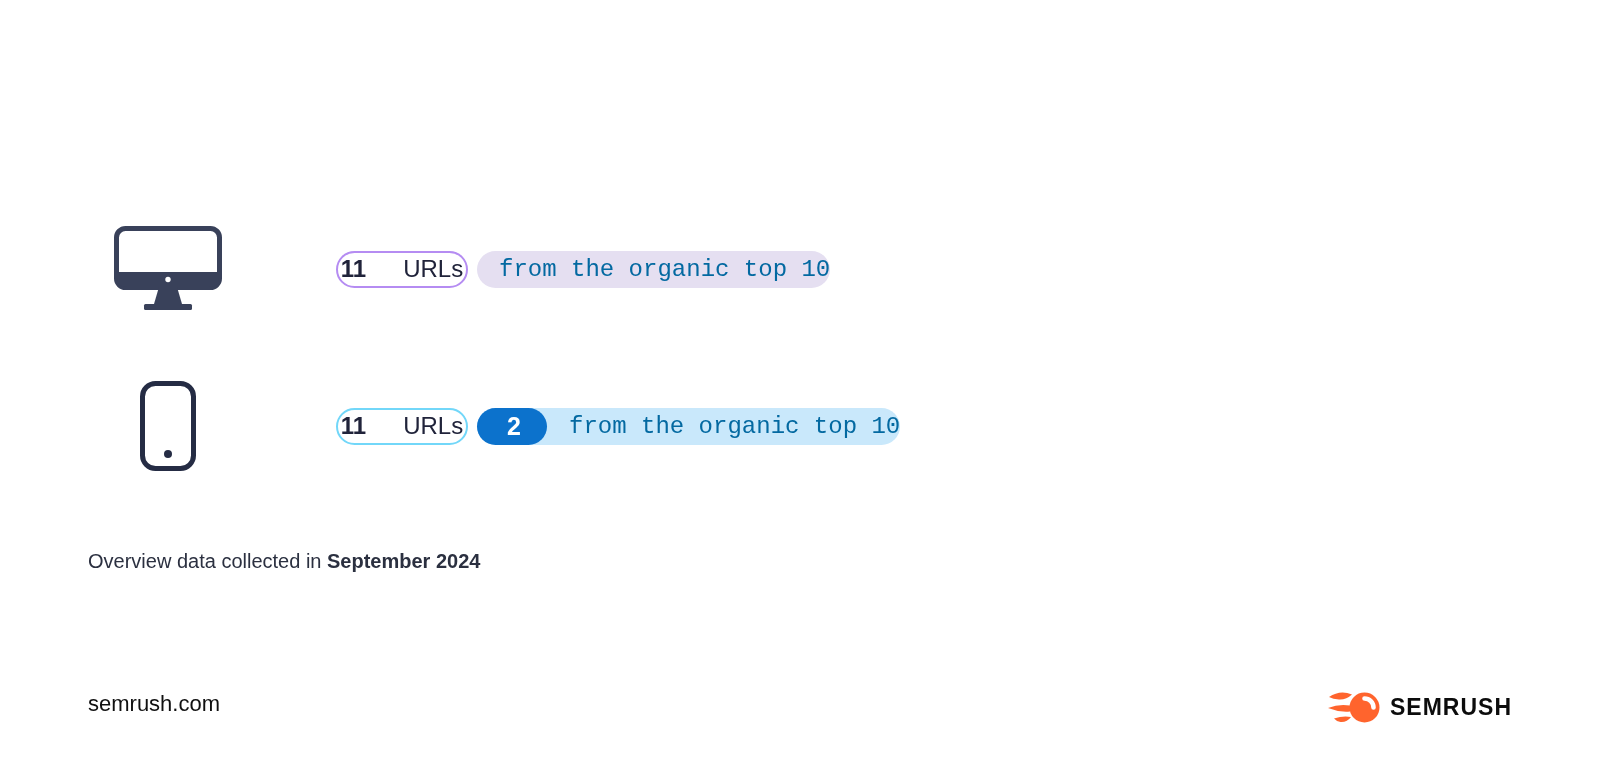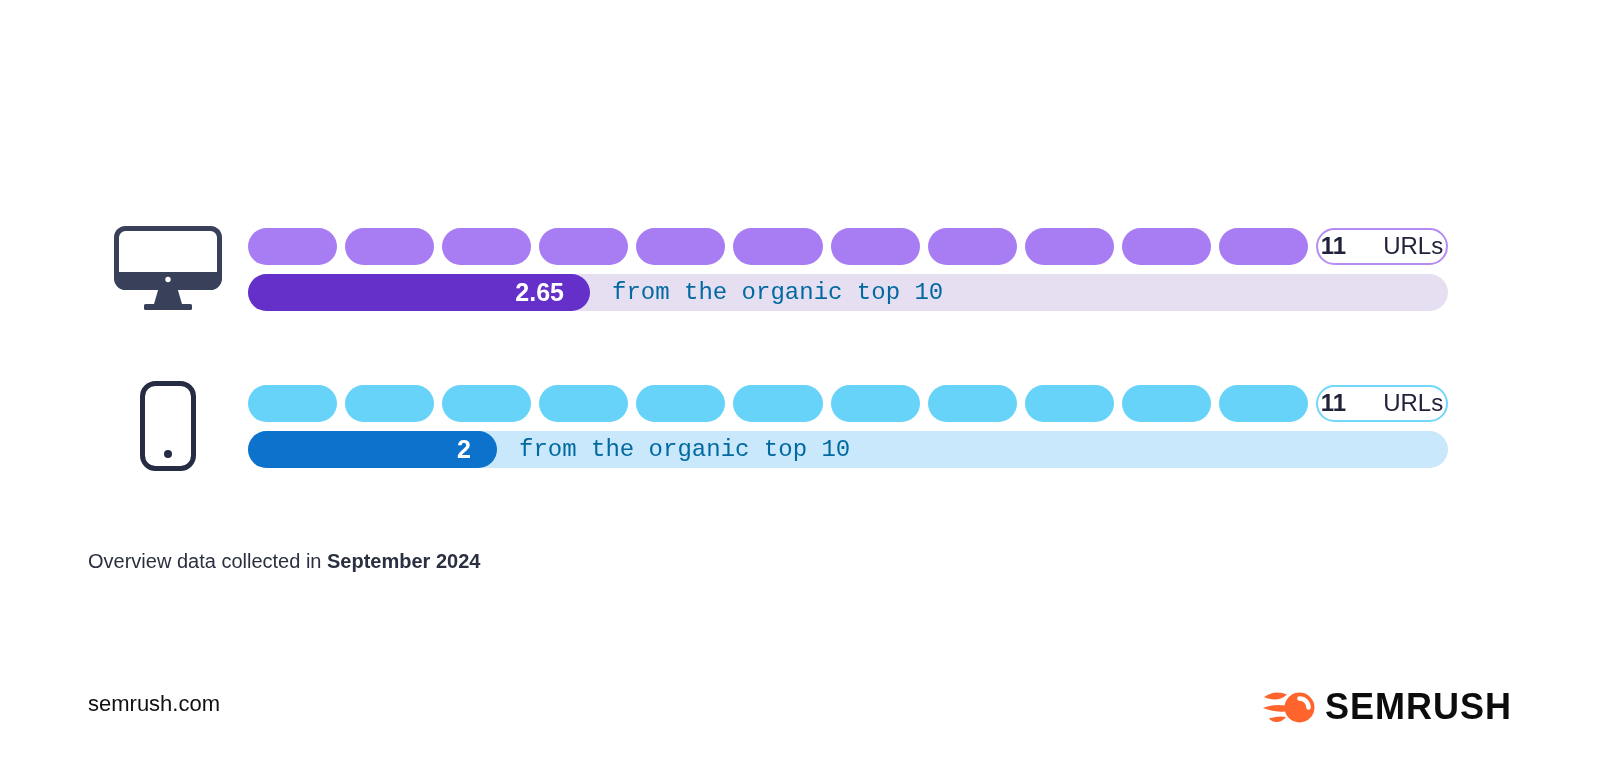--- a/index.html
+++ b/index.html
@@ -14,21 +14,21 @@
     position: absolute; left: 88px; top: 76px;
     font-size: 55px; font-weight: bold; letter-spacing: -1.5px; color: #141414;
   }
 
   .rows { position: absolute; left: 88px; top: 225px; width: 1360px; }
   .row { display: flex; align-items: center; }
   .row + .row { margin-top: 67px; }
 
   .icon-cell { flex: 0 0 160px; display: flex; justify-content: center; align-items: center; }
 
-  .bars { flex: 1 1 auto; display: flex; flex-direction: column; gap: 9px; }
+  .bars { flex: 1 1 auto; display: flex; flex-direction: row; gap: 9px; }
 
   .pill-line { display: flex; align-items: stretch; height: 37px; gap: 8px; }
   .pills { flex: 1 1 auto; display: flex; gap: 8px; }
   .pill { flex: 1 1 0; border-radius: 999px; background: var(--pill, #A87CF2); }
 
   .badge {
     flex: 0 0 132px; border: 2px solid var(--badge-border, #B58CF2);
     border-radius: 999px; background: #ffffff;
     display: flex; align-items: center; justify-content: center; gap: 8px;
     font-size: 24px; color: #20233A; white-space: nowrap;
@@ -57,21 +57,21 @@
     font-size: 20px; color: #2B3040;
   }
   .footnote b { font-weight: bold; }
 
   .site-url {
     position: absolute; left: 88px; top: 691px;
     font-size: 22px; color: #101010;
   }
 
   .brand { position: absolute; right: 88px; top: 686px; display: flex; align-items: center; gap: 10px; }
-  .brand-text { font-size: 36px; font-weight: bold; letter-spacing: 1px; color: #0C0C0C; }
+  .brand-text { font-size: 23px; font-weight: bold; letter-spacing: 1px; color: #0C0C0C; }
 </style>
 </head>
 <body>
 
 <div class="stage">
 
 
   <div class="rows">
 
     <section class="row" style="--pill: #A87CF2; --badge-border: #B58CF2; --fill: #6430C9; --track: #E5DFF1;">
@@ -98,23 +98,20 @@
               <div class="pill"></div>
               <div class="pill"></div>
               <div class="pill"></div>
             </div>
           <div class="badge">
             <span class="count">11</span>
             <span class="unit">URLs</span>
           </div>
         </div>
         <div class="track">
-          <div class="fill" style="width: 28.5%;">
-            <span>2.65</span>
-          </div>
           <span class="bar-label">from the organic top 10</span>
         </div>
       </div>
     </section>
 
     <section class="row" style="--pill: #67D3F8; --badge-border: #72D7F9; --fill: #0C72CC; --track: #C9E8FB;">
       <div class="icon-cell">
         <svg width="58" height="92" viewBox="0 0 58 92" aria-hidden="true">
           <rect x="3.5" y="3.5" width="51" height="85" rx="13" fill="#ffffff" stroke="#252C44" stroke-width="5"></rect>
           <circle cx="29" cy="74" r="4" fill="#252C44"></circle>

